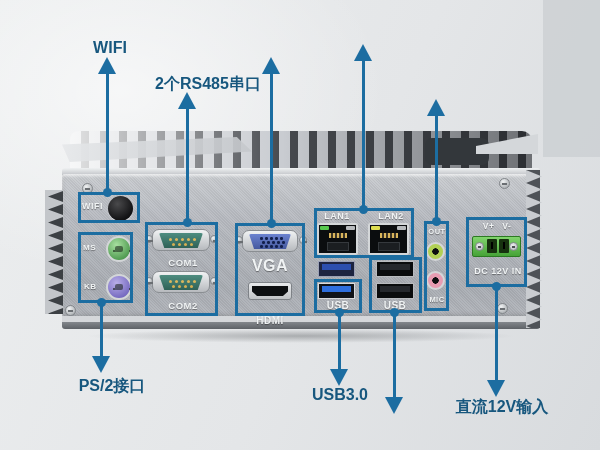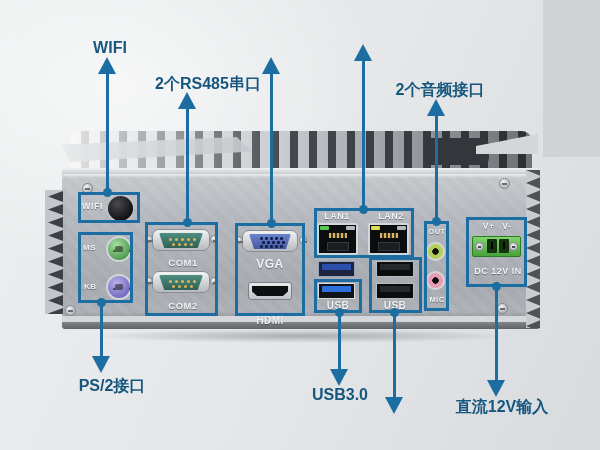--- a/index.html
+++ b/index.html
@@ -168,21 +168,21 @@
   <div class="screw" style="left:145px;top:277px;width:8px;height:8px"></div>
   <div class="screw" style="left:210px;top:277px;width:8px;height:8px"></div>
   <div class="ptxt ctr" style="left:183px;top:300px;font-size:9.5px">COM2</div>
 
   <div class="dsub" style="left:242px;top:230px;width:56px">
     <div class="insert blue"></div>
     <div class="holes15"></div>
   </div>
   <div class="screw" style="left:235px;top:236px;width:8px;height:8px"></div>
   <div class="screw" style="left:299px;top:236px;width:8px;height:8px"></div>
-  <div class="ptxt ctr" style="left:270px;top:257px;font-size:12px">VGA</div>
+  <div class="ptxt ctr" style="left:270px;top:257px;font-size:16px">VGA</div>
   <div class="hdmi" style="left:248px;top:282px"></div>
   <div class="ptxt ctr" style="left:270px;top:315px;font-size:10px">HDMI</div>
 
   <div class="ptxt ctr" style="left:337px;top:211px;font-size:9px">LAN1</div>
   <div class="ptxt ctr" style="left:391px;top:211px;font-size:9px">LAN2</div>
   <div class="rj45" style="left:317px;top:223px">
     <div class="led ledL" style="background:#57c94f"></div>
     <div class="led ledR"></div>
     <div class="contacts"></div>
     <div class="cavity"></div>
@@ -264,17 +264,16 @@
   <div class="cl-line" style="left:393px;top:313px;height:86px"></div>
   <div class="cl-down" style="left:385px;top:397px"></div>
   <div class="cl-dot" style="left:390px;top:308px"></div>
 
   <div class="cl-line" style="left:495px;top:287px;height:95px"></div>
   <div class="cl-down" style="left:487px;top:380px"></div>
   <div class="cl-dot" style="left:492px;top:282px"></div>
 
   <div class="cl-label" style="left:110px;top:39px">WIFI</div>
   <div class="cl-label" style="left:208px;top:74px">2个RS485串口</div>
-  <div class="cl-label" style="left:440px;top:80px">2个音频接口</div>
   <div class="cl-label" style="left:112px;top:376px">PS/2接口</div>
   <div class="cl-label" style="left:340px;top:386px">USB3.0</div>
   <div class="cl-label" style="left:502px;top:397px">直流12V输入</div>
 </div>
 
 </body></html>

